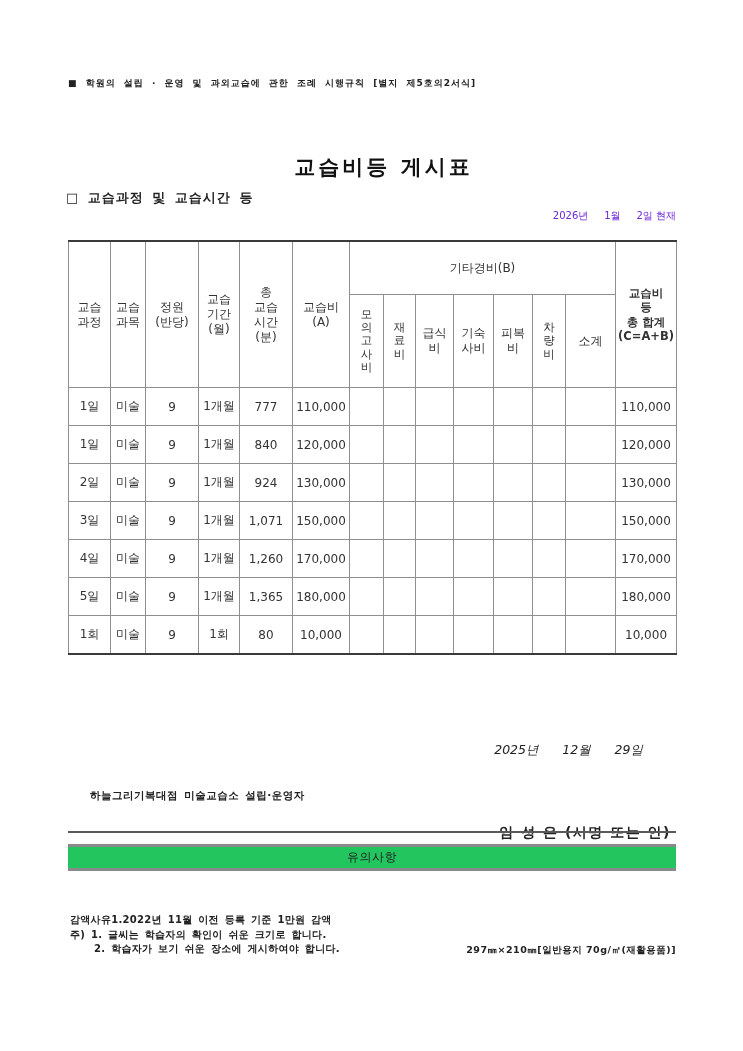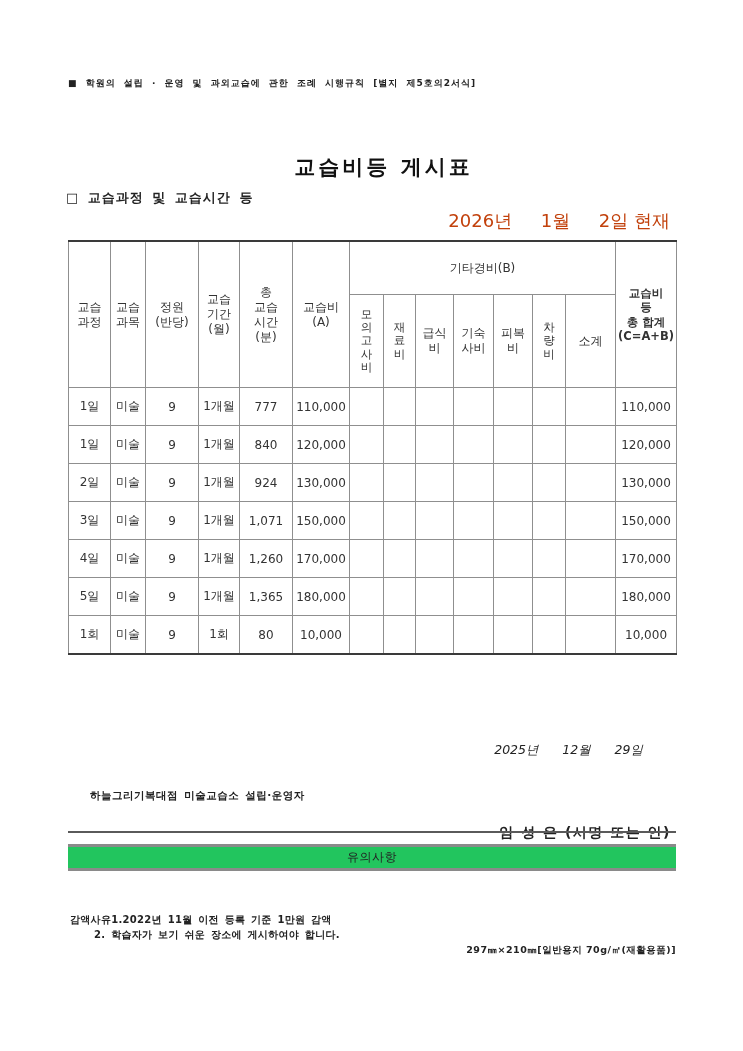--- a/index.html
+++ b/index.html
@@ -13,22 +13,22 @@
   }
   .title {
     position:absolute; top:141px; left:0; width:100%; margin:12px;
     text-align:center; font-size:21px; font-weight:bold; letter-spacing:3px; color:#111;
   }
   .section-heading {
     position:absolute; top:189px; left:66px;
     font-size:13px; font-weight:bold; letter-spacing:1px; word-spacing:3px; color:#222;
   }
   .as-of {
-    position:absolute; top:209px; right:73px;
-    font-size:18px; white-space:pre; color:#c2410c;
+    position:absolute; top:209px; right:67px;
+    font-size:10px; white-space:pre; color:#6d28d9;
   }
   table.fee-table {
     position:absolute; top:240px; left:68px; width:608px;
     border-collapse:collapse; table-layout:fixed;
     border-top:2px solid #3a3a3a; border-bottom:2px solid #3a3a3a;
   }
   table.fee-table th, table.fee-table td {
     border:1px solid #8f8f8f; text-align:center; vertical-align:middle;
     font-size:12px; color:#333; padding:1px; overflow:hidden;
   }
@@ -271,18 +271,19 @@
   <div class="signature">임 성 은 (서명 또는 인)</div>
 
   <div class="sig-rule"></div>
 
   <div class="notice-bar">
     <span>유의사항</span>
   </div>
 
   <div class="notes">
     <div>감액사유1.2022년 11월 이전 등록 기준 1만원 감액</div>
+    <div>주) 1. 글씨는 학습자의 확인이 쉬운 크기로 합니다.</div>
     <div class="indent">2. 학습자가 보기 쉬운 장소에 게시하여야 합니다.</div>
   </div>
 
   <div class="paper-spec">297㎜×210㎜[일반용지 70g/㎡(재활용품)]</div>
 
 </div>
 
 </body></html>

